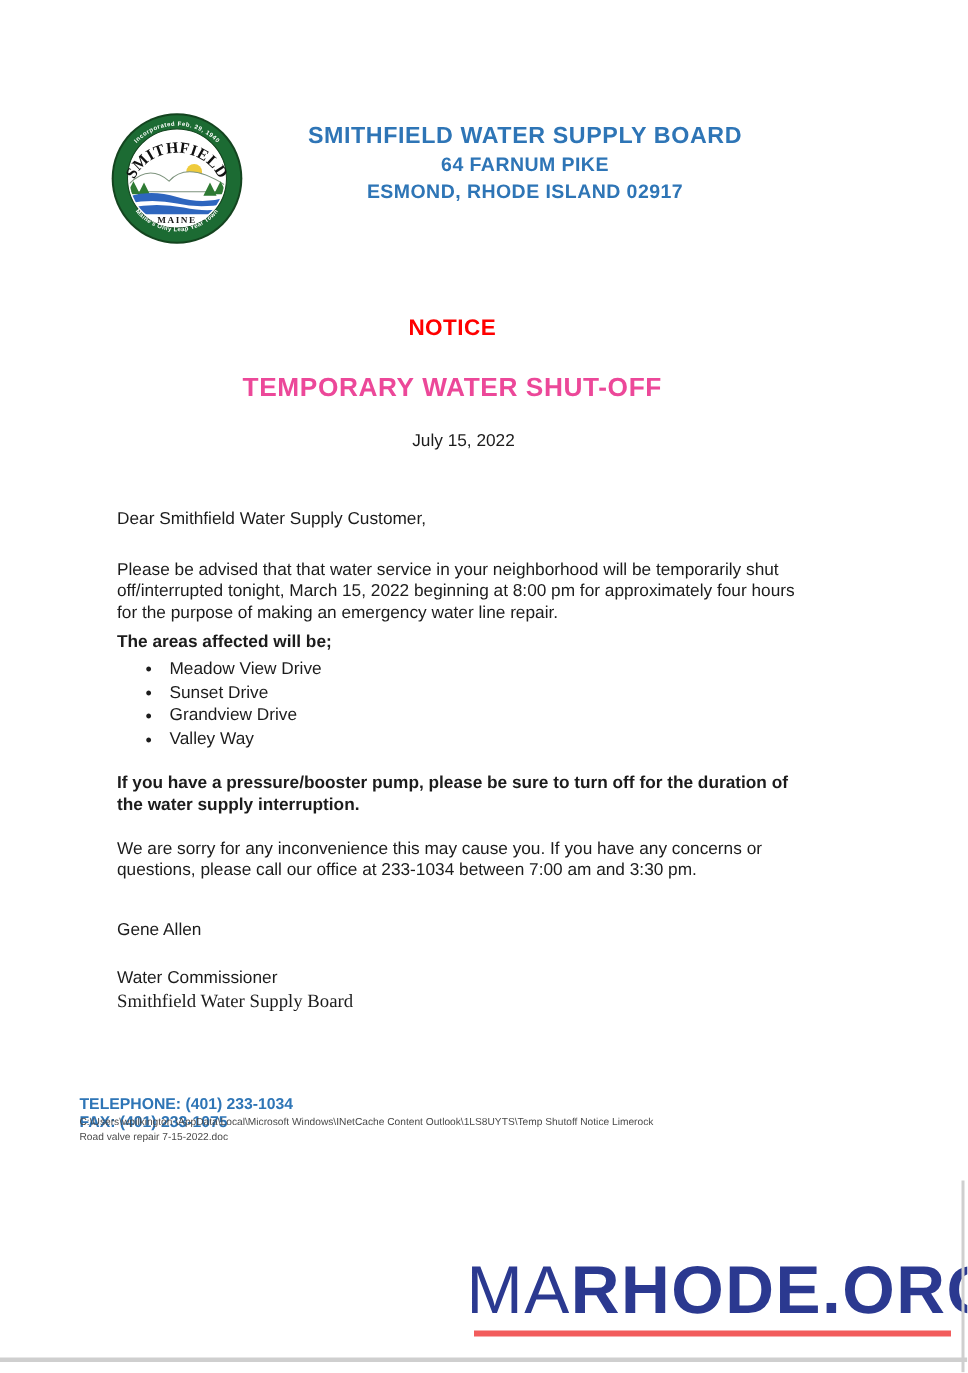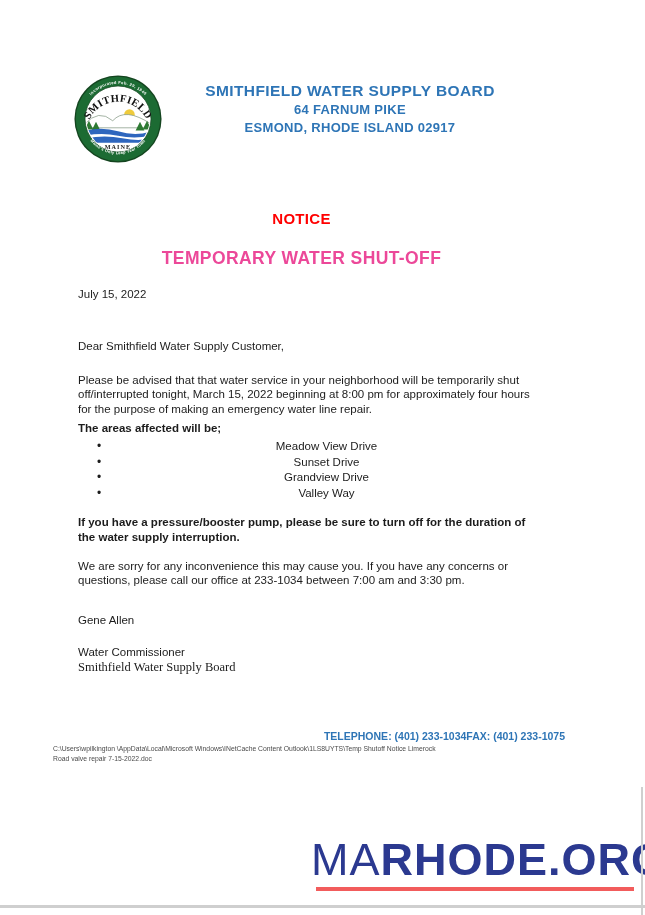--- a/index.html
+++ b/index.html
@@ -12,36 +12,36 @@
   .header-text{position:absolute;left:150px;top:80px;width:400px;text-align:center;color:#2E75B6;}
   .org-name{font-size:15.5px;font-weight:700;letter-spacing:.4px;line-height:21px;}
   .org-addr{font-size:13px;font-weight:600;letter-spacing:.3px;line-height:17.5px;}
   
   .notice-heading{position:absolute;left:78px;top:210px;width:447px;text-align:center;
     color:#FF0000;font-weight:700;font-size:15px;letter-spacing:.3px;}
   .notice-subheading{position:absolute;left:78px;top:248px;width:447px;text-align:center;
     color:#ec4899;font-weight:700;font-size:17.5px;letter-spacing:.4px;}
   
   .letter{position:absolute;left:78px;top:287px;width:462px;font-size:11.5px;line-height:14.8px;}
-  .letter .date{margin:0 0 37px 0;}
+  .letter .date{margin:0 0 37px 0;text-align:center;}
   .letter .salutation{margin:0 0 19px 0;}
   .letter .para1{margin:0 0 4px 0;}
   .letter .areas-intro{margin:0 0 3px 0;font-weight:bold;}
-  .letter ul{list-style:none;margin:0 0 13px 0;padding:0;text-align:center;}
+  .letter ul{list-style:none;margin:0 0 13px 0;padding:0;}
   .letter li{position:relative;padding-left:35px;line-height:15.8px;}
   .letter li::before{content:"\2022";position:absolute;left:19px;top:0;font-size:12px;}
   .letter .bold-note{font-weight:700;margin:0 0 14px 0;}
   .letter .apology{margin:0 0 25px 0;}
   .letter .closing{margin:0 0 30px 0;}
   .letter .signer-name{margin:0 0 17px 0;}
   .letter .signer-title{margin:0;line-height:15px;}
   .letter .signer-org{margin:0;font-family:"Liberation Serif", serif;font-size:12.5px;line-height:15px;}
   
   .footer-row{position:absolute;left:53px;top:730px;width:512px;display:flex;
-    justify-content:flex-end;color:#2E75B6;font-size:10.5px;font-weight:600;}
+    justify-content:center;color:#2E75B6;font-size:10.5px;font-weight:600;flex-direction:column;}
   .file-path{position:absolute;left:53px;top:744px;width:430px;font-size:6.8px;
     line-height:10px;color:#4a4a4a;}
   
   .watermark{position:absolute;left:311px;top:836px;color:#2B3990;font-size:45px;
     letter-spacing:1px;white-space:nowrap;line-height:48px;}
   .wm-light{font-weight:400;margin-top:12px;}
   .wm-bold{font-weight:700;}
   .wm-underline{position:absolute;left:316px;top:887px;width:318px;height:4px;background:#F25C5C;}
   
   .edge-bottom{position:absolute;left:0;top:905px;width:645px;height:3px;background:#cfcfcf;}

